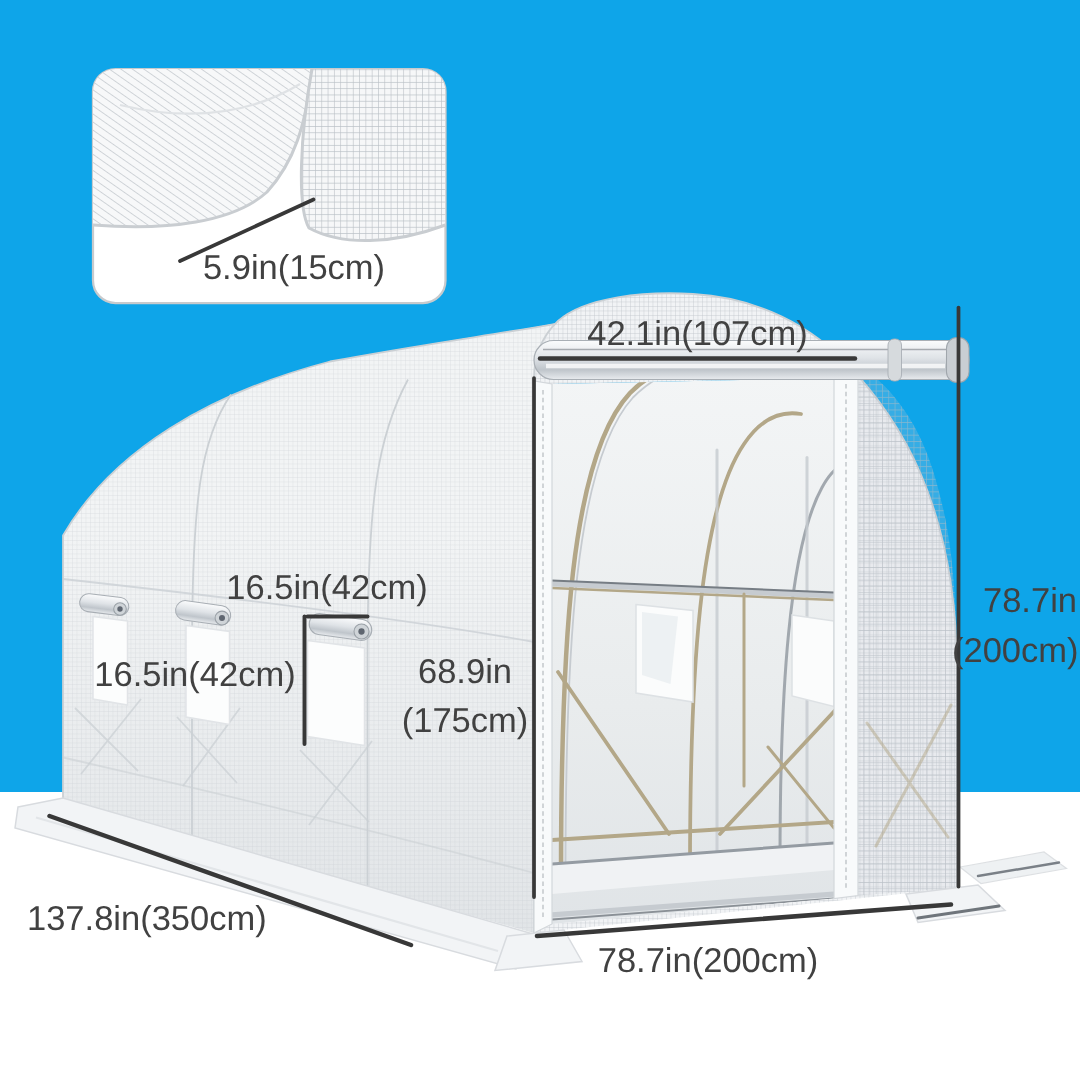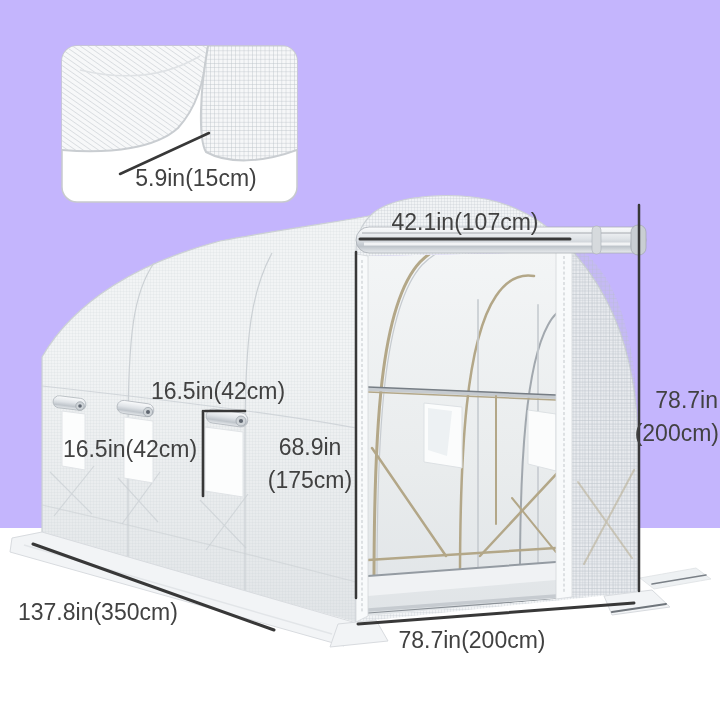--- a/index.html
+++ b/index.html
@@ -1,16 +1,16 @@
 <!DOCTYPE html>
 <html><head>
 <meta charset="utf-8">
 <style>
   html,body{margin:0;padding:0;background:#ffffff;width:720px;height:720px;overflow:hidden;}
-  .stage{position:relative;width:720px;height:528px;background:#c4b5fd;}
+  .stage{position:relative;width:720px;height:528px;background:#0ea5e9;}
   svg{display:block;}
   text{font-family:"Liberation Sans", sans-serif;fill:#414141;}
   .dim-text{font-size:23px;}
   .dim-line{stroke:#383838;stroke-linecap:round;fill:none;}
   .seam{stroke:#cbd0d4;stroke-width:1.2;fill:none;}
   .hem{stroke:#c9cdd1;stroke-width:2;fill:none;stroke-linecap:round;}
   .tan{stroke:#b3a788;fill:none;stroke-linecap:round;}
   .silver{stroke:#c6cbd0;fill:none;stroke-linecap:round;}
   .gray-pole{stroke:#949ba2;fill:none;stroke-linecap:round;}
 </style>

